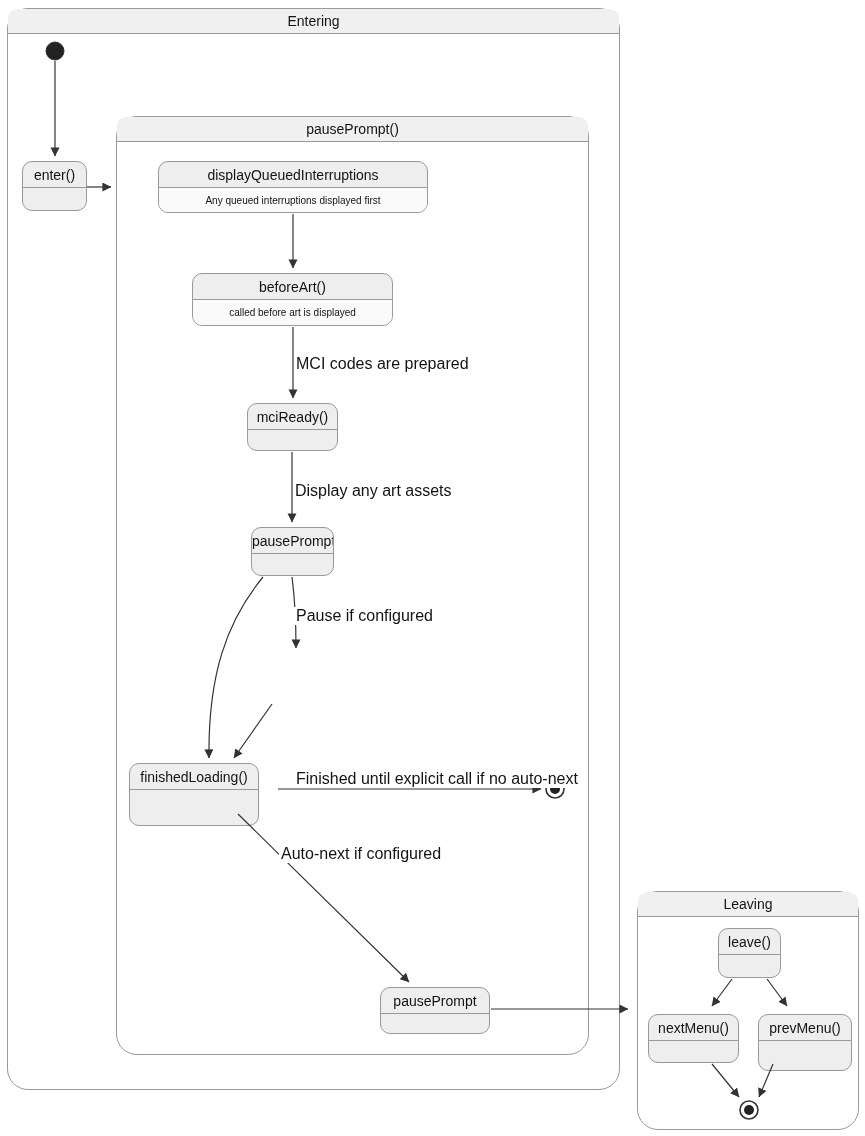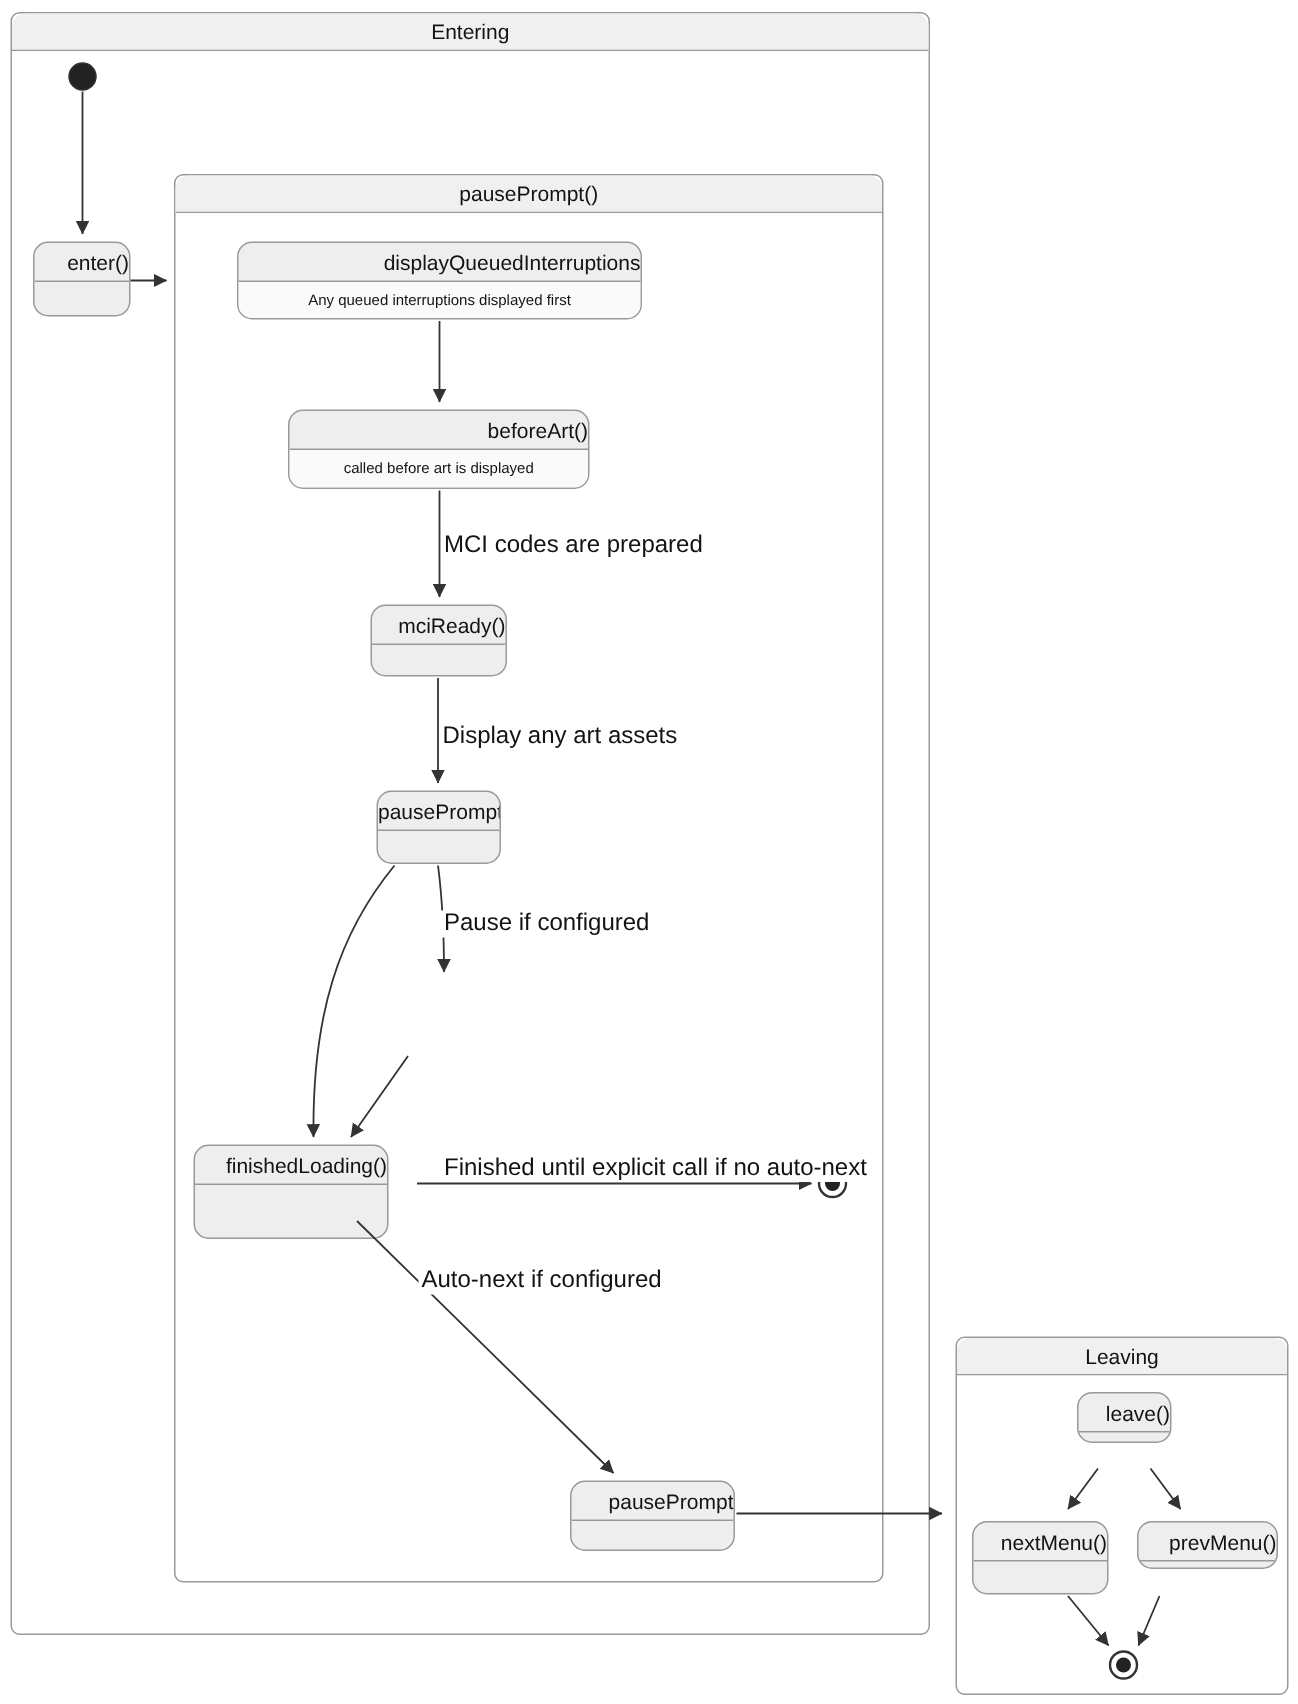--- a/index.html
+++ b/index.html
@@ -5,28 +5,28 @@
   :root{
     --state-fill:#eeeeee; --state-desc-fill:#fafafa; --state-border:#999999;
     --container-header-fill:#f0f0f0; --container-border:#999999;
     --edge-line:#333333; --text:#131313; --canvas-bg:#ffffff;
   }
   *{box-sizing:border-box;margin:0;padding:0}
   html,body{background:#fff}
   body{font-family:"Liberation Sans","DejaVu Sans",sans-serif;color:var(--text)}
   .canvas{position:relative;width:865px;height:1136px;background:var(--canvas-bg);overflow:hidden}
 
-  .container{position:absolute;border:1px solid var(--container-border);border-radius:6px;background:transparent;z-index:1}
+  .container{position:absolute;border:1px solid var(--container-border);border-radius:21px;background:transparent;z-index:1}
   .container-header{height:25px;line-height:25px;text-align:center;font-size:14px;
     background:var(--container-header-fill);border-bottom:1px solid var(--container-border);
     border-radius:9px 9px 0 0;color:var(--text)}
 
   .state{position:absolute;border:1px solid var(--state-border);border-radius:10px;
     background:var(--state-fill);z-index:2;display:flex;flex-direction:column;overflow:hidden}
-  .state-title{height:26px;line-height:26px;text-align:right;font-size:14px;
+  .state-title{height:26px;line-height:26px;text-align:center;font-size:14px;
     border-bottom:1px solid var(--state-border);color:var(--text);white-space:nowrap}
   .state-body{flex:1}
   .state-body.desc{background:var(--state-desc-fill);display:flex;align-items:center;
     justify-content:center;font-size:10px;white-space:nowrap;color:var(--text)}
 
   svg.edges{position:absolute;left:0;top:0;z-index:3;pointer-events:none}
   svg.edges path.edge{fill:none;stroke:var(--edge-line);stroke-width:1.2}
 
   .edge-label{position:absolute;font-size:16px;color:var(--text);white-space:nowrap;
     background:var(--canvas-bg);padding:0 2px;z-index:4}
@@ -77,31 +77,31 @@
   <div class="state" style="left:129px;top:763px;width:130px;height:63px">
     <div class="state-title">finishedLoading()</div>
     <div class="state-body"></div>
   </div>
 
   <div class="state" style="left:380px;top:987px;width:110px;height:47px">
     <div class="state-title">pausePrompt</div>
     <div class="state-body"></div>
   </div>
 
-  <div class="state" style="left:718px;top:928px;width:63px;height:34px">
+  <div class="state" style="left:718px;top:928px;width:63px;height:50px">
     <div class="state-title">leave()</div>
     <div class="state-body"></div>
   </div>
 
   <div class="state" style="left:648px;top:1014px;width:91px;height:49px">
     <div class="state-title">nextMenu()</div>
     <div class="state-body"></div>
   </div>
 
-  <div class="state" style="left:758px;top:1014px;width:94px;height:32px">
+  <div class="state" style="left:758px;top:1014px;width:94px;height:57px">
     <div class="state-title">prevMenu()</div>
     <div class="state-body"></div>
   </div>
 
   <svg class="edges" width="865" height="1136" viewBox="0 0 865 1136">
     <defs>
       <marker id="arrow" markerWidth="10" markerHeight="10" refX="8.6" refY="4.5" orient="auto" markerUnits="userSpaceOnUse">
         <path d="M0,0 L9,4.5 L0,9 z" fill="#333333"></path>
       </marker>
     </defs>

